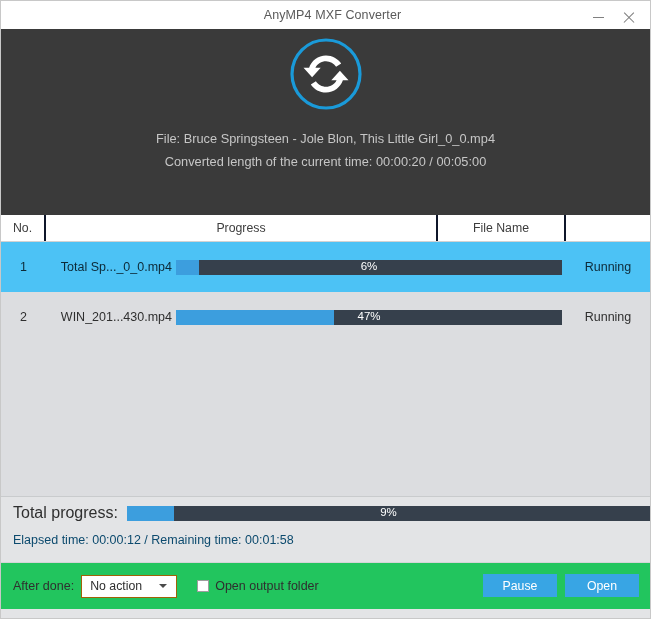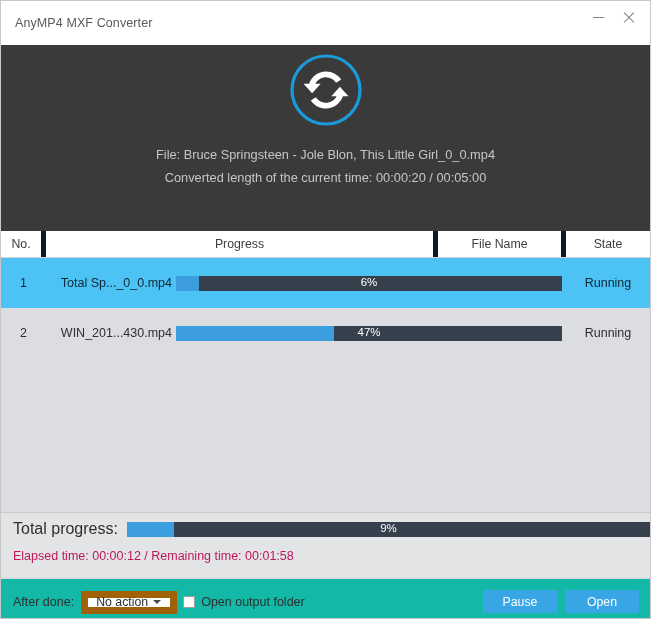--- a/index.html
+++ b/index.html
@@ -19,24 +19,25 @@
     height: 619px;
     box-sizing: border-box;
     border: 1px solid #c8c8c8;
     background: #e3e4e6;
     overflow: hidden;
   }
 
   
   .titlebar {
     position: relative;
-    height: 44px;
-    background: #ffffff;
-    display: flex;
-    align-items: center;
+    height: 28px;
+    background: #ffffff;
+    display: flex;
+    align-items: center;
+    justify-content: center;
   }
   .title-text {
     margin-left: 14px;
     font-size: 12.5px;
     color: #5a5a5a;
     letter-spacing: .1px;
     white-space: nowrap;
   }
   .win-buttons {
     position: absolute;
@@ -111,21 +112,21 @@
     color: #3d3d3d;
   }
   .th {
     height: 26px;
     display: flex;
     align-items: center;
     justify-content: center;
     box-sizing: border-box;
     white-space: nowrap;
   }
-  .th.sep { border-right: 5px solid #0f172a; }
+  .th.sep { border-right: 2px solid #0f172a; }
   .th-no     { width: 45px; }
   .th-name   { width: 128px; }
   .th-prog   { width: 392px; }
   .th-state  { width: 84px; }
 
   
   .list-area {
     height: 254px;
     background: #dcdde0;
     position: relative;
@@ -205,69 +206,69 @@
   .total-bar {
     position: relative;
     height: 15px;
     width: 535px;
     background: #36404c;
     overflow: hidden;
   }
   .time-row {
     padding-left: 12px;
     font-size: 12.5px;
-    color: #be185d;
+    color: #0c4a6e;
     line-height: 22px;
     white-space: nowrap;
   }
 
   
   .footer {
     position: relative;
     height: 47px;
-    background: #14b8a6;
+    background: #22c55e;
     display: flex;
     align-items: center;
     padding-left: 12px;
     box-sizing: border-box;
     border-top: 1px solid #d4d5d7;
   }
   .after-label {
     font-size: 12.5px;
     color: #2f2f2f;
     margin-right: 7px;
     white-space: nowrap;
   }
   .select {
     position: relative;
     width: 96px;
     height: 23px;
     background: #ffffff;
-    border: 7px solid #a16207;
+    border: 1px solid #a16207;
     box-sizing: border-box;
     display: flex;
     align-items: center;
     font-size: 12.3px;
     color: #2f2f2f;
   }
   .select-value { margin-left: 8px; white-space: nowrap; }
   .caret {
     position: absolute;
     right: 9px;
     top: 50%;
     margin-top: -2px;
     width: 0; height: 0;
     border-left: 4px solid transparent;
     border-right: 4px solid transparent;
     border-top: 4px solid #4a4a4a;
   }
   .checkwrap {
     display: flex;
     align-items: center;
-    margin-left: 6px;
+    margin-left: 20px;
   }
   .checkbox {
     width: 12px;
     height: 12px;
     border: 1px solid #9e9e9e;
     background: #ffffff;
     box-sizing: border-box;
     margin-right: 6px;
   }
   .check-label {
@@ -327,21 +328,20 @@
     <div class="hero-lines">
       <div class="hero-line">File: Bruce Springsteen - Jole Blon, This Little Girl_0_0.mp4</div>
       <div class="hero-line">Converted length of the current time: 00:00:20 / 00:05:00</div>
     </div>
   </div>
 
   <div class="table-head">
     <div class="th sep th-no">No.</div>
     <div class="th sep th-prog">Progress</div>
     <div class="th sep th-name">File Name</div>
-    <div class="th th-state">State</div>
   </div>
 
   <div class="list-area">
 
     <div class="row selected">
       <div class="cell cell-no">1</div>
       <div class="cell cell-name">Total Sp..._0_0.mp4</div>
       <div class="cell cell-prog">
         <div class="bar">
           <div class="bar-fill" id="fill-0" style="width: 6%;"></div>

